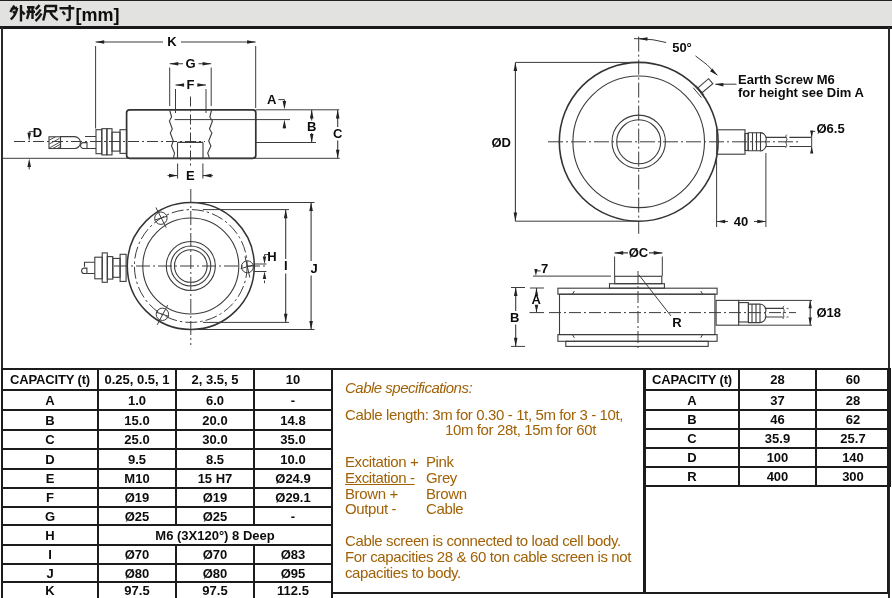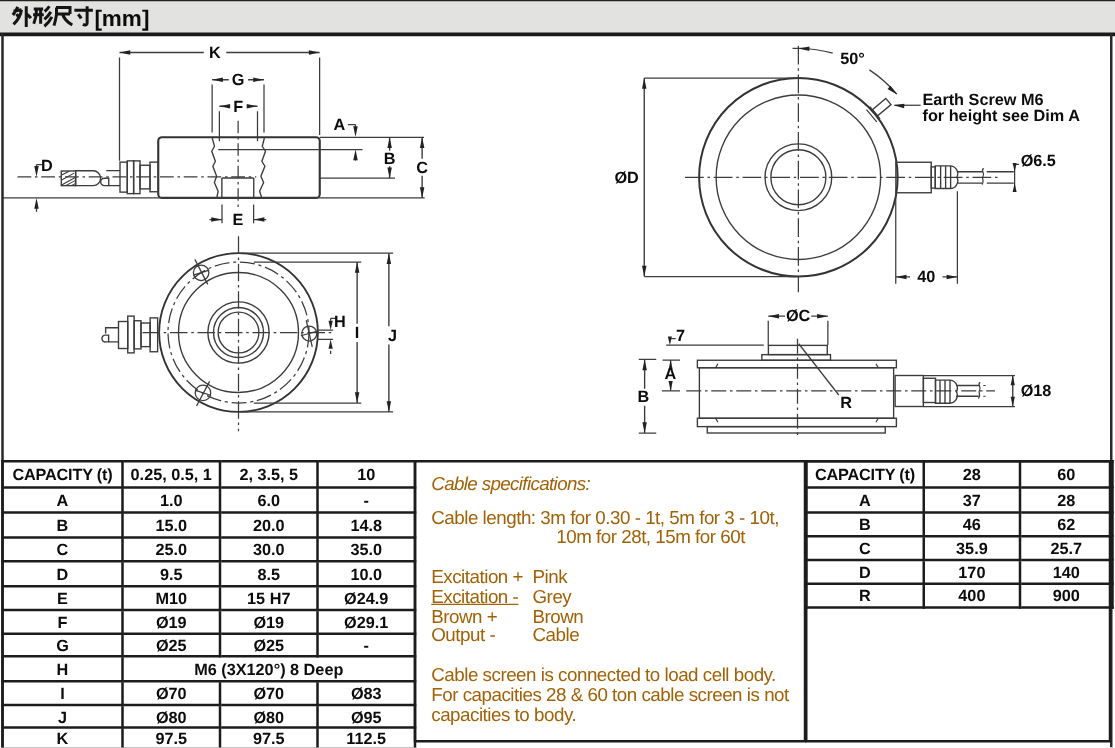--- a/index.html
+++ b/index.html
@@ -294,27 +294,27 @@
         <td>46</td>
         <td>62</td>
       </tr>
 <tr style="height:19px">
         <td>C</td>
         <td>35.9</td>
         <td>25.7</td>
       </tr>
 <tr style="height:19px">
         <td>D</td>
-        <td>170</td>
+        <td>100</td>
         <td>140</td>
       </tr>
 <tr style="height:19px">
         <td>R</td>
         <td>400</td>
-        <td>900</td>
+        <td>300</td>
       </tr>
 </tbody>
   </table>
 
 <div id="midbox"></div>
 <div class="mt" style="left:345px;top:379px;font-style:italic;font-size:15px;letter-spacing:-0.5px;">Cable specifications:</div>
 <div class="mt" style="left:345px;top:406px;">Cable length: 3m for 0.30 - 1t, 5m for 3 - 10t,</div>
 <div class="mt" style="left:413px;top:421px;margin-left:32px;">10m for 28t, 15m for 60t</div>
 <div class="mt" style="left:345px;top:453px;">Excitation +</div>
 <div class="mt" style="left:426px;top:453px;">Pink</div>

